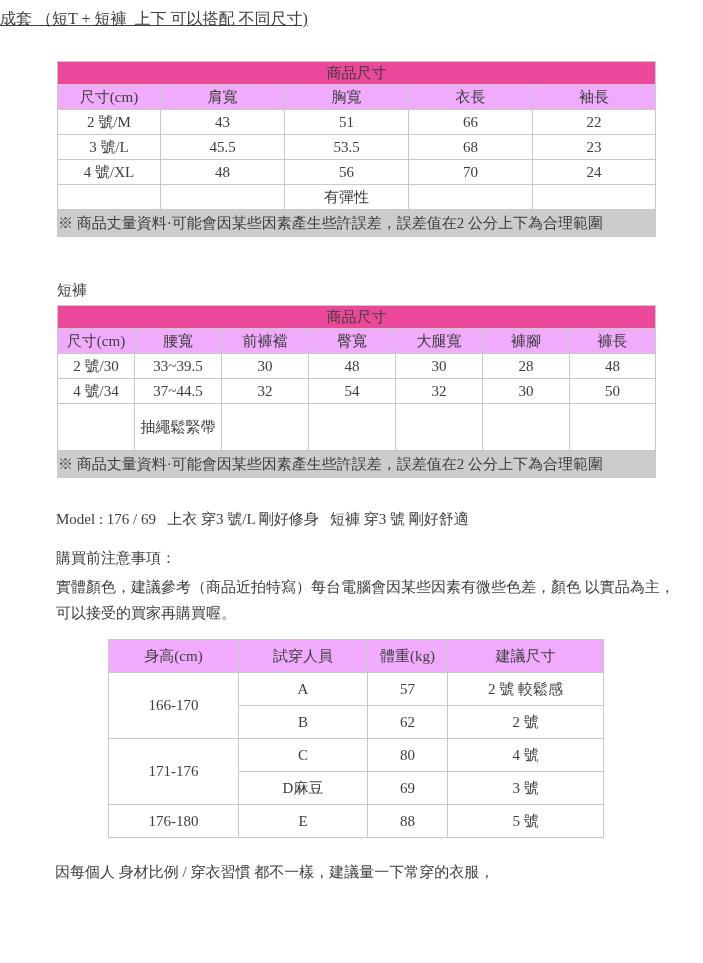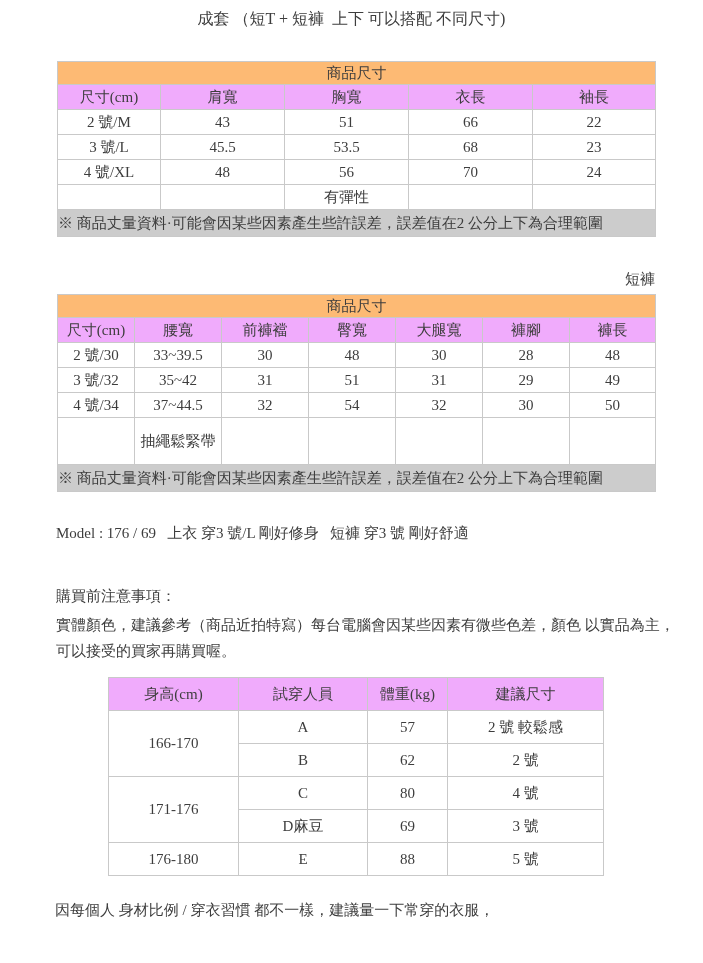--- a/index.html
+++ b/index.html
@@ -2,38 +2,38 @@
 <html><head>
 <meta charset="utf-8">
 <style>
   html,body{margin:0;padding:0;}
   body{
     width:703px;height:963px;background:#ffffff;
     font-family:"Liberation Serif","DejaVu Serif",serif;
     color:#3d3d3d;overflow:hidden;
   }
   .pre{white-space:pre-wrap;}
-  .page-title{padding-top:9px;text-align:center;font-size:16px;}
+  .page-title{padding-top:9px;text-align:left;font-size:16px;text-decoration:underline;}
 
   table{border-collapse:collapse;table-layout:fixed;}
   td{border:1px solid #c9c9c9;font-size:15px;text-align:center;
      height:24px;padding:0;overflow:hidden;}
-  tr.band td{background:#fdba74;height:22px;text-align:center;}
+  tr.band td{background:#ec4899;height:22px;text-align:center;}
   tr.head td{background:#f0abfc;}
   tr.noteband td{background:#cccccc;text-align:left;padding:2px 2px 2px 0;
      height:22px;font-size:15px;}
 
   .t1{margin:31px 0 0 57px;width:598px;}
-  .shorts-label{margin-top:33px;margin-left:57px;width:598px;
-     text-align:right;font-size:15px;}
+  .shorts-label{margin-top:44px;margin-left:57px;width:598px;
+     text-align:left;font-size:15px;}
   .t2{margin:5px 0 0 57px;width:598px;}
   .t2 tr.tallnote td{height:46px;}
 
   .model-line{margin:32px 0 8px 56px;font-size:15px;}
-  .notice-head{margin:44px 0 0 56px;font-size:15px;}
+  .notice-head{margin:20px 0 0 56px;font-size:15px;}
   .notice-body{margin:6px 0 0 56px;width:628px;font-size:15px;line-height:26px;}
 
   .fit{margin:13px 0 0 108px;width:495px;}
   .fit td{height:32px;font-family:Liberation Serif, serif;}
 
   .footer-line1{margin:25px 0 0 55px;font-size:15px;}
 </style>
 </head>
 <body>
 
@@ -118,29 +118,20 @@
     <td>褲長</td>
   </tr>
   <tr>
     <td>2 號/30</td>
     <td>33~39.5</td>
     <td>30</td>
     <td>48</td>
     <td>30</td>
     <td>28</td>
     <td>48</td>
-  </tr>
-  <tr>
-    <td>3 號/32</td>
-    <td>35~42</td>
-    <td>31</td>
-    <td>51</td>
-    <td>31</td>
-    <td>29</td>
-    <td>49</td>
   </tr>
   <tr>
     <td>4 號/34</td>
     <td>37~44.5</td>
     <td>32</td>
     <td>54</td>
     <td>32</td>
     <td>30</td>
     <td>50</td>
   </tr>

